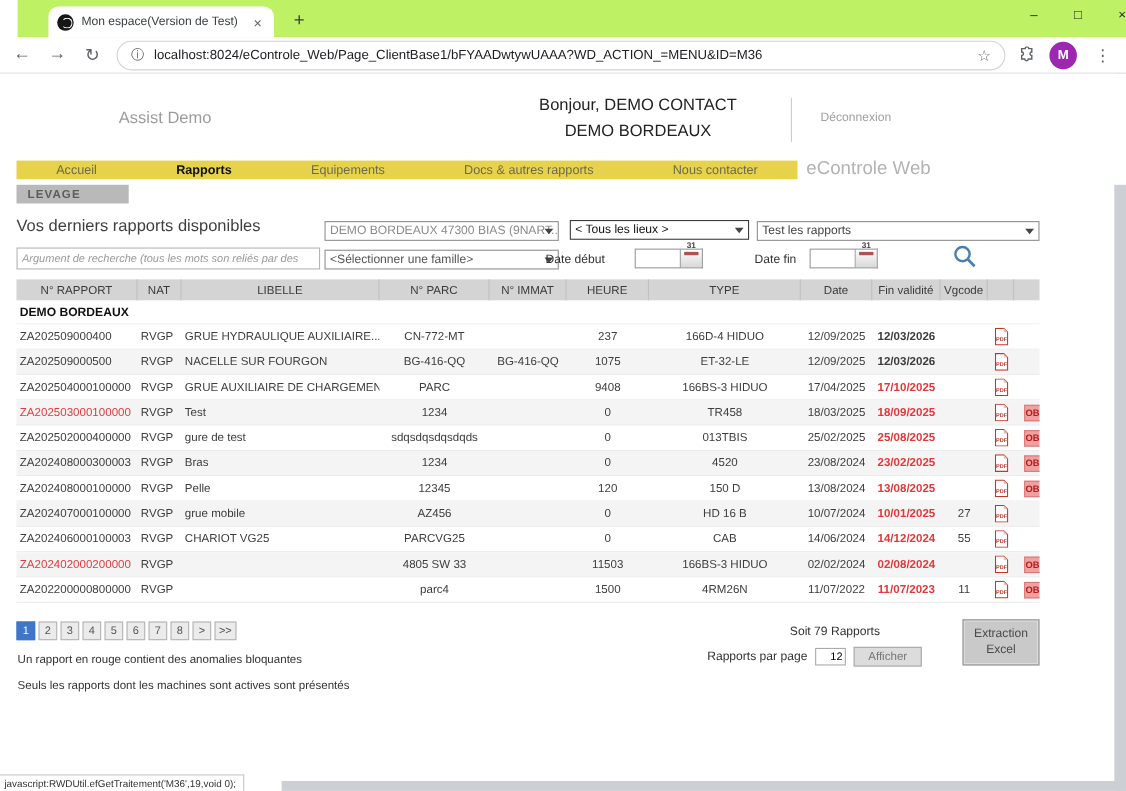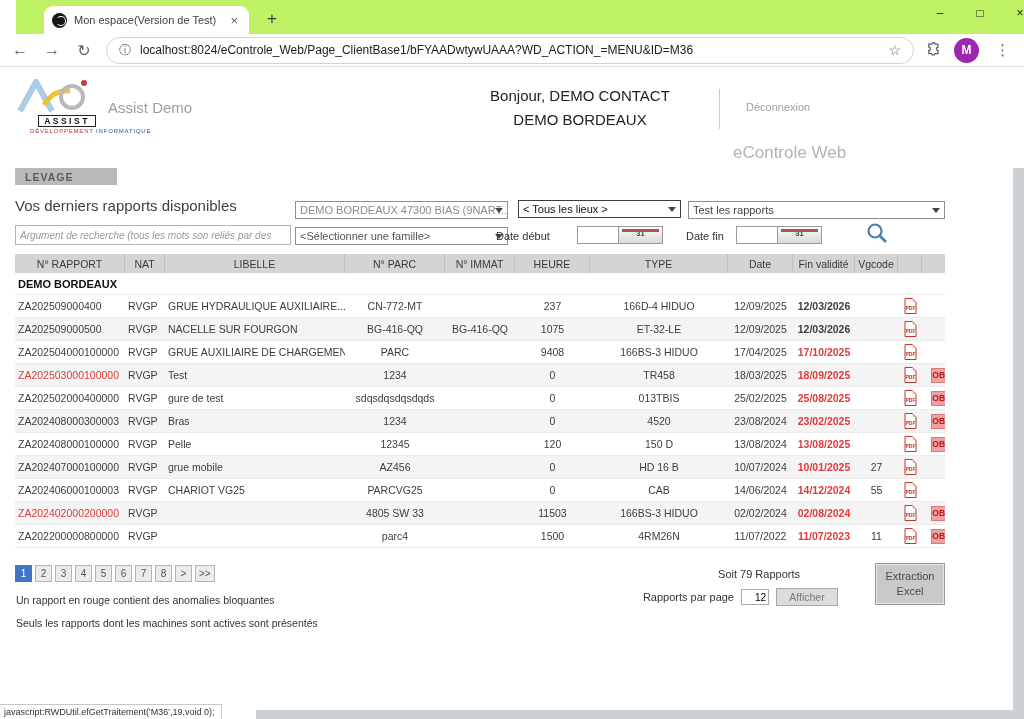--- a/index.html
+++ b/index.html
@@ -54,21 +54,21 @@
   #sel-rapports{left:688px;top:134px;width:257px;}
   #sel-famille{left:295px;top:160px;width:213px;color:#555;}
 
   .search-input{position:absolute;left:15px;top:158px;width:276px;height:20px;border:1px solid #b5b5b5;font-size:10px;font-style:italic;color:#777;padding:0 4px;}
   .search-input::placeholder{color:#999;font-style:italic;}
   .date-label{position:absolute;font-size:11px;color:#333;}
   #lbl-debut{left:496px;top:163px;} #lbl-fin{left:686px;top:163px;}
   .datebox{position:absolute;display:flex;height:18px;}
   #date1{left:577px;top:159px;} #date2{left:736px;top:159px;}
   .datebox input{width:42px;height:18px;border:1px solid #9a9a9a;font-size:10px;padding:0 2px;}
-  .calbtn{width:44px;height:18px;border:1px solid #9a9a9a;border-left:none;background:linear-gradient(#fdfdfd,#d8d8d8);font-size:7.5px;font-weight:bold;color:#444;display:flex;align-items:flex-end;justify-content:center;padding-bottom:5px;position:relative;}
+  .calbtn{width:20px;height:18px;border:1px solid #9a9a9a;border-left:none;background:linear-gradient(#fdfdfd,#d8d8d8);font-size:7.5px;font-weight:bold;color:#444;display:flex;align-items:flex-end;justify-content:center;padding-bottom:16px;position:relative;}
   .calbtn::before{content:"";position:absolute;top:2px;left:3px;right:3px;height:2.5px;background:#b05050;}
   .search-btn{position:absolute;left:864px;top:153px;width:26px;height:26px;display:flex;align-items:center;justify-content:center;}
 
   .table{position:absolute;left:15px;top:187px;width:930px;}
   .grid{display:grid;grid-template-columns:110px 40px 180px 100px 70px 75px 138px 65px 62px 43px 24px 23px;}
   .thead{height:19px;background:#d4d4d4;}
   .th{font-size:10.5px;color:#3a3a3a;display:flex;align-items:center;justify-content:center;border-right:1px solid #c0c0c0;height:19px;overflow:hidden;white-space:nowrap;}
   .th:last-child{border-right:none;}
   .group-row{height:22px;display:flex;align-items:center;font-size:11px;font-weight:bold;color:#111;padding-left:3px;border-bottom:1px solid #ececec;}
   .row{height:23px;border-bottom:1px solid #ececec;background:#fff;}
@@ -126,40 +126,35 @@
       <svg width="16" height="16" viewBox="0 0 16 16">
           <path d="M6 2.2a1.6 1.6 0 013.2 0H12v3a1.6 1.6 0 000 3.2v3.2H8.8a1.6 1.6 0 01-3.2 0H2.8V8.4a1.6 1.6 0 000-3.2v-3z" fill="none" stroke="#5f6368" stroke-width="1.3"></path>
         </svg>
     </span>
     <span class="avatar">M</span>
     <span class="menu-dots">⋮</span>
   </div>
 
   <div class="page">
 
-    <div class="logo">
-      <svg width="86" height="38" viewBox="0 0 86 38">
-        <path d="M6 34 L22 5 L38 34" fill="none" stroke="#a9cce8" stroke-width="6" stroke-linejoin="round"></path>
-        <path d="M30 28 q10 -16 26 -14" fill="none" stroke="#f0c23a" stroke-width="5"></path>
-        <circle cx="58" cy="20" r="11" fill="none" stroke="#b9b9b9" stroke-width="4"></circle>
-        <circle cx="70" cy="6" r="3" fill="#cc3b33"></circle>
-      </svg>
-      <span class="logo-assist">ASSIST</span>
-      <span class="logo-sub">
-        <span class="r">DÉVELOPPEMENT</span> <span class="b">INFORMATIQUE</span>
-      </span>
-    </div>
     <div class="app-name">Assist Demo</div>
     <div class="greeting">
       <div>Bonjour, DEMO CONTACT</div>
       <div class="l2">DEMO BORDEAUX</div>
     </div>
     <div class="vdivider"></div>
     <div class="logout">Déconnexion</div>
 
+    <div class="mainnav">
+        <div class="nav-item">Accueil</div>
+        <div class="nav-item active">Rapports</div>
+        <div class="nav-item">Equipements</div>
+        <div class="nav-item">Docs &amp; autres rapports</div>
+        <div class="nav-item">Nous contacter</div>
+      </div>
     <div class="brand">eControle Web</div>
     <div class="subtab">LEVAGE</div>
 
     <div class="section-title">Vos derniers rapports disponibles</div>
 
     <div class="select" id="sel-client">
       <span>DEMO BORDEAUX 47300 BIAS (9NART...</span>
       <span class="arrow"></span>
     </div>
     <div class="select" id="sel-lieux">

